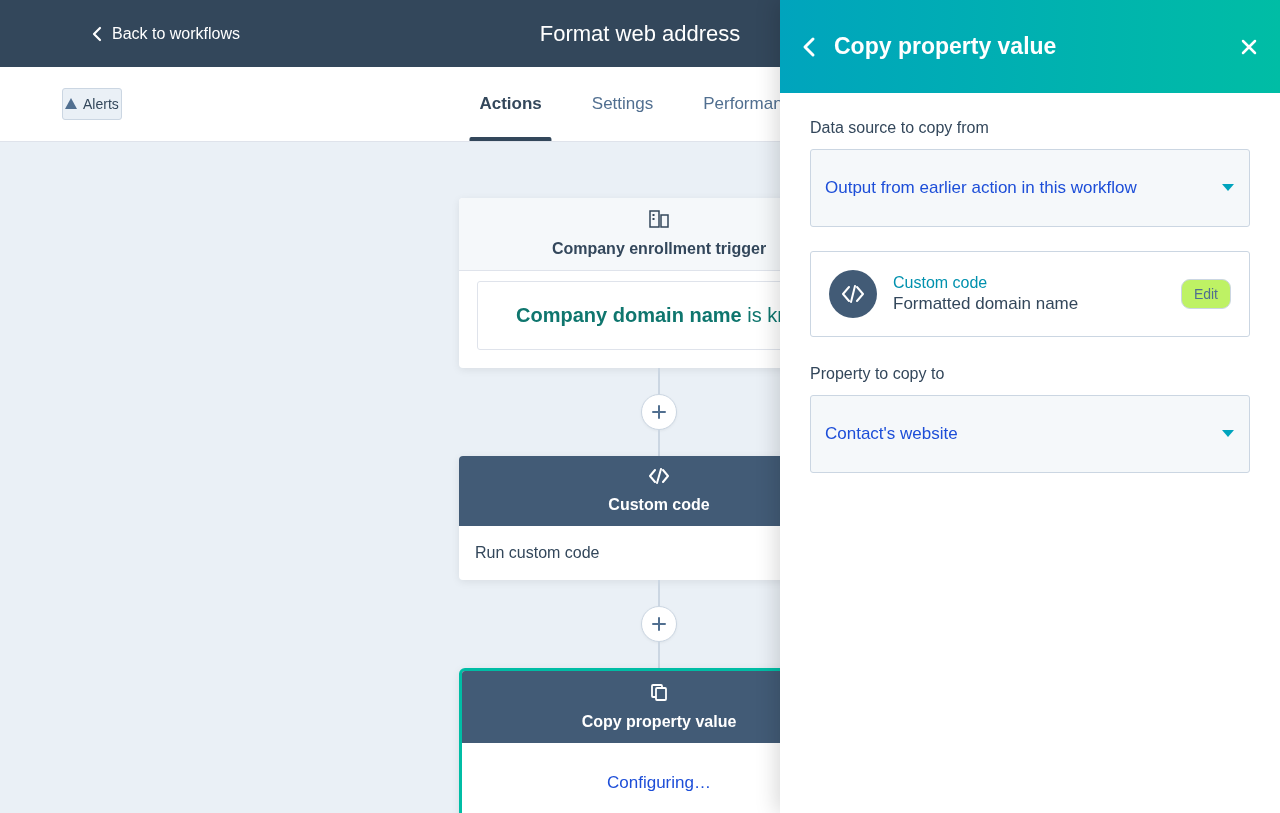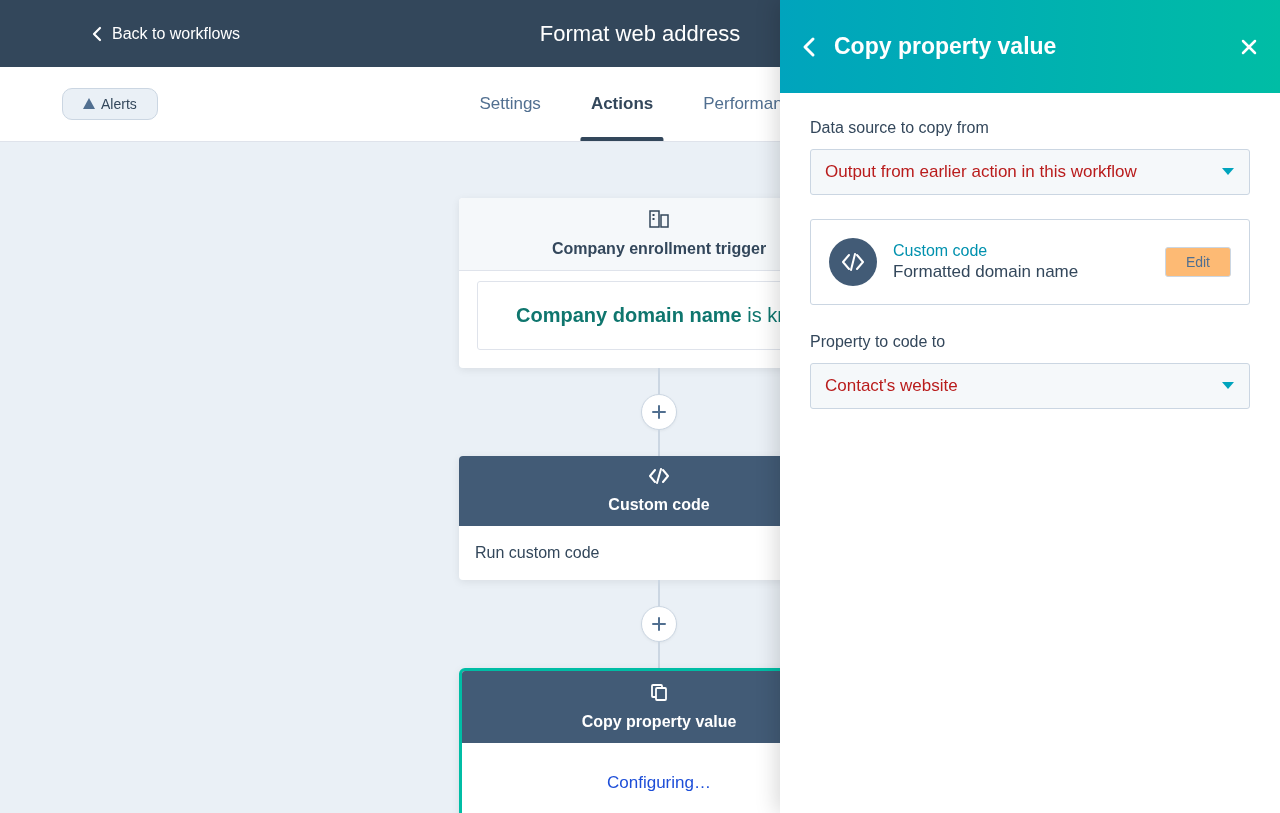--- a/index.html
+++ b/index.html
@@ -4,21 +4,21 @@
 <style>
 * { margin: 0; padding: 0; box-sizing: border-box; }
 body { font-family: -apple-system, BlinkMacSystemFont, "Segoe UI", Helvetica, Arial, sans-serif; background: #eaf0f6; width: 1280px; height: 813px; overflow: hidden; position: relative; }
 
 .top-bar { background: #33475b; height: 67px; display: flex; align-items: center; color: #fff; position: relative; padding-left: 42px; }
 .back-link { display: flex; align-items: center; margin-left: 50px; font-size: 16px; cursor: pointer; }
 .back-link svg { margin-right: 10px; }
 .page-title { position: absolute; left: 50%; transform: translateX(-50%); font-size: 22px; font-weight: 400; }
 
 .sub-bar { background: #fff; height: 75px; display: flex; align-items: center; position: relative; border-bottom: 1px solid #dfe3eb; }
-.alerts-btn { margin-left: 62px; background: #eaf0f6; border: 1px solid #cbd6e2; border-radius: 10px; padding: 7px 20px; color: #33475b; font-size: 14px; display: flex; align-items: center; cursor: pointer; }
+.alerts-btn { margin-left: 62px; background: #eaf0f6; border: 1px solid #cbd6e2; border-radius: 3px; padding: 7px 2px; color: #33475b; font-size: 14px; display: flex; align-items: center; cursor: pointer; }
 .alerts-btn svg { margin-right: 6px; }
 .tabs { position: absolute; left: 50%; transform: translateX(-50%); display: flex; gap: 50px; height: 100%; align-items: center; }
 .tab { font-size: 17px; color: #516f90; cursor: pointer; height: 100%; display: flex; align-items: center; position: relative; }
 .tab.active { color: #33475b; font-weight: 600; }
 .tab.active::after { content: ""; position: absolute; bottom: 0; left: -10px; right: -10px; height: 4px; background: #33475b; border-radius: 2px 2px 0 0; }
 
 .canvas { position: relative; width: 100%; height: calc(100% - 142px); }
 .flow { position: absolute; left: 459px; top: 56px; display: flex; flex-direction: column; align-items: center; }
 
 .card { width: 400px; background: #fff; border-radius: 4px; box-shadow: 0 2px 8px rgba(0,0,0,0.08); overflow: hidden; }
@@ -35,29 +35,29 @@
 .connector { width: 2px; height: 26px; background: #cbd6e2; }
 .plus-btn { width: 36px; height: 36px; border-radius: 50%; background: #fff; border: 1px solid #cbd6e2; display: flex; align-items: center; justify-content: center; cursor: pointer; color: #516f90; font-size: 22px; box-shadow: 0 1px 3px rgba(0,0,0,0.05); }
 
 .side-panel { position: absolute; right: 0; top: 0; bottom: 0; width: 500px; background: #fff; box-shadow: -4px 0 20px rgba(0,0,0,0.15); display: flex; flex-direction: column; z-index: 100; }
 .panel-header { background: linear-gradient(90deg, #00a4bd, #00bda5); color: #fff; height: 93px; display: flex; align-items: center; padding: 0 22px; }
 .panel-header h2 { font-size: 23px; font-weight: 700; flex: 1; margin-left: 18px; }
 .icon-btn { background: none; border: none; cursor: pointer; color: #fff; display: flex; align-items: center; justify-content: center; }
 
 .panel-body { padding: 26px 30px; color: #33475b; }
 .field-label { font-size: 16px; margin-bottom: 12px; display: block; }
-.select { border: 1px solid #cbd6e2; background: #f5f8fa; border-radius: 3px; padding: 12px 14px; display: flex; justify-content: space-between; align-items: center; font-size: 17px; color: #b91c1c; cursor: pointer; margin-bottom: 24px; }
+.select { border: 1px solid #cbd6e2; background: #f5f8fa; border-radius: 3px; padding: 28px 14px; display: flex; justify-content: space-between; align-items: center; font-size: 17px; color: #1d4ed8; cursor: pointer; margin-bottom: 24px; }
 .select svg { flex-shrink: 0; }
 
 .source-card { border: 1px solid #cbd6e2; border-radius: 3px; padding: 18px; display: flex; align-items: center; gap: 16px; margin-bottom: 28px; }
 .code-circle { width: 48px; height: 48px; border-radius: 50%; background: #425b76; display: flex; align-items: center; justify-content: center; color: #fff; flex-shrink: 0; }
 .source-info { flex: 1; }
 .source-info .link { color: #0091ae; font-size: 16px; cursor: pointer; }
 .source-info .sub { color: #33475b; font-size: 17px; margin-top: 2px; }
-.edit-btn { background: #fdba74; border: 1px solid #cbd6e2; border-radius: 3px; padding: 6px 20px; color: #516f90; font-size: 14px; cursor: pointer; }
+.edit-btn { background: #bef264; border: 1px solid #cbd6e2; border-radius: 9px; padding: 6px 12px; color: #516f90; font-size: 14px; cursor: pointer; }
 </style>
 </head>
 <body>
 
 <div class="top-bar">
   <div class="back-link">
     <svg width="10" height="16" viewBox="0 0 10 16" fill="none">
         <path d="M8 2L2 8L8 14" stroke="#fff" stroke-width="2.2" stroke-linecap="round" stroke-linejoin="round"></path>
       </svg>
     <span>Back to workflows</span>
@@ -66,22 +66,22 @@
 </div>
 
 <div class="sub-bar">
   <button class="alerts-btn">
     <svg width="12" height="12" viewBox="0 0 12 12">
         <path d="M6 0L12 11H0L6 0Z" fill="#516f90"></path>
       </svg>
     <span>Alerts</span>
   </button>
   <div class="tabs">
+    <div class="tab active">Actions</div>
     <div class="tab">Settings</div>
-    <div class="tab active">Actions</div>
     <div class="tab">Performance</div>
   </div>
 </div>
 
 <div class="canvas">
   <div class="flow">
     <div class="card">
       <div class="card-header light">
         <svg width="20" height="18" viewBox="0 0 20 18" fill="none">
             <rect x="1" y="1" width="9" height="16" stroke="#33475b" stroke-width="1.5"></rect>
@@ -166,21 +166,21 @@
             <path d="M8 2L2 9L8 16M16 2L22 9L16 16M14 1L10 17" stroke="#fff" stroke-width="2" stroke-linecap="round" stroke-linejoin="round"></path>
           </svg>
       </div>
       <div class="source-info">
         <div class="link">Custom code</div>
         <div class="sub">Formatted domain name</div>
       </div>
       <button class="edit-btn">Edit</button>
     </div>
 
-    <label class="field-label">Property to code to</label>
+    <label class="field-label">Property to copy to</label>
     <div class="select" style="margin-bottom:11px">
       <span>Contact's website</span>
       <svg width="14" height="10" viewBox="0 0 14 10">
           <path d="M1 1L7 8L13 1" fill="#00a4bd"></path>
         </svg>
     </div>
   </div>
 </div>
 
 </body></html>

